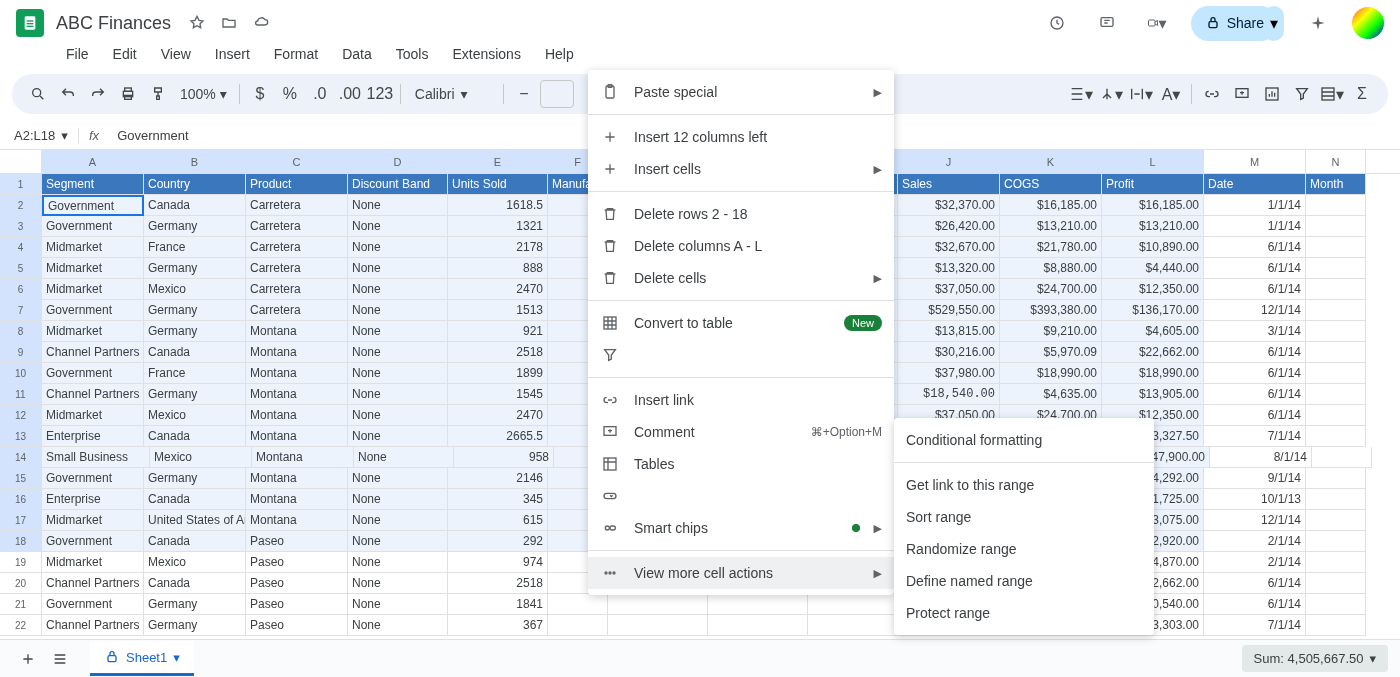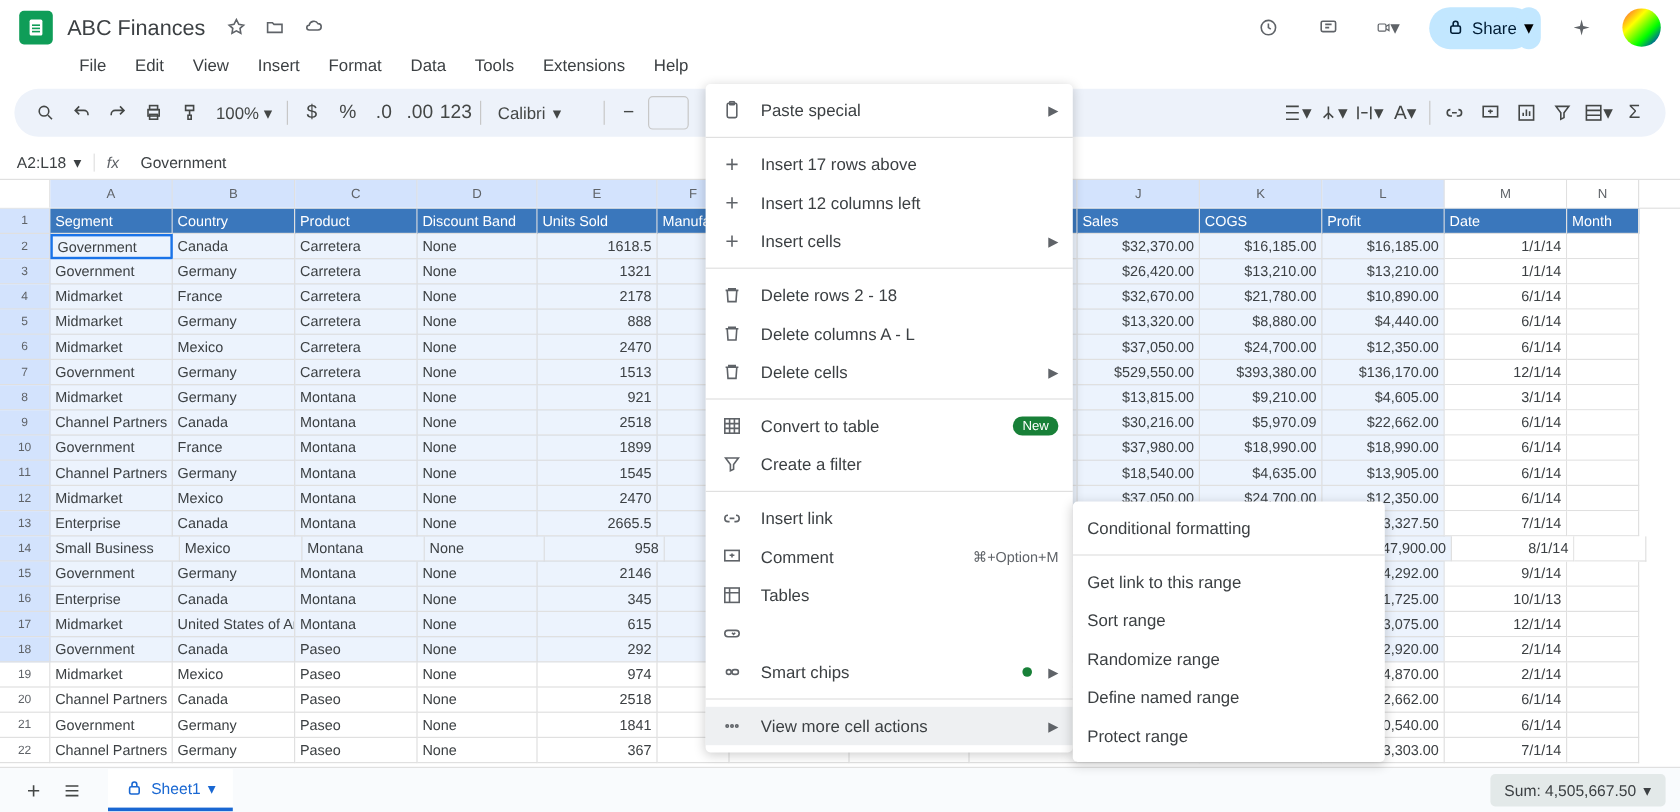--- a/index.html
+++ b/index.html
@@ -445,21 +445,21 @@
         <div class="row sel">
           <div class="cell" style="width: 102px;">Channel Partners</div>
           <div class="cell" style="width: 102px;">Germany</div>
           <div class="cell" style="width: 102px;">Montana</div>
           <div class="cell" style="width: 100px;">None</div>
           <div class="cell num" style="width: 100px;">1545</div>
           <div class="cell" style="width: 60px;"></div>
           <div class="cell" style="width: 100px;"></div>
           <div class="cell" style="width: 100px;"></div>
           <div class="cell" style="width: 90px;"></div>
-          <div class="cell num" style="width: 102px;">$18,540.00</div>
+          <div class="cell num" style="width: 102px; font-family: Liberation Mono, monospace;">$18,540.00</div>
           <div class="cell num" style="width: 102px;">$4,635.00</div>
           <div class="cell num" style="width: 102px;">$13,905.00</div>
           <div class="cell num unsel-col" style="width: 102px;">6/1/14</div>
           <div class="cell unsel-col" style="width: 60px;"></div>
         </div>
         <div class="row sel">
           <div class="cell" style="width: 102px;">Midmarket</div>
           <div class="cell" style="width: 102px;">Mexico</div>
           <div class="cell" style="width: 102px;">Montana</div>
           <div class="cell" style="width: 100px;">None</div>
@@ -649,28 +649,20 @@
       <span class="ctx-label">Paste special</span>
       <span class="ctx-arrow">▶</span>
     </div>
     <div class="ctx-sep"></div>
     <div class="ctx-item">
       <span class="ctx-icon">
         <svg viewBox="0 0 24 24" fill="none" stroke="currentColor" stroke-width="2">
           <path d="M12 5v14M5 12h14"></path>
         </svg>
       </span>
-      <span class="ctx-label">Insert 17 rows above</span>
-    </div>
-    <div class="ctx-item">
-      <span class="ctx-icon">
-        <svg viewBox="0 0 24 24" fill="none" stroke="currentColor" stroke-width="2">
-          <path d="M12 5v14M5 12h14"></path>
-        </svg>
-      </span>
       <span class="ctx-label">Insert 12 columns left</span>
     </div>
     <div class="ctx-item">
       <span class="ctx-icon">
         <svg viewBox="0 0 24 24" fill="none" stroke="currentColor" stroke-width="2">
           <path d="M12 5v14M5 12h14"></path>
         </svg>
       </span>
       <span class="ctx-label">Insert cells</span>
       <span class="ctx-arrow">▶</span>
@@ -711,21 +703,20 @@
       </span>
       <span class="ctx-label">Convert to table</span>
       <span class="ctx-badge">New</span>
     </div>
     <div class="ctx-item">
       <span class="ctx-icon">
         <svg viewBox="0 0 24 24" fill="none" stroke="currentColor" stroke-width="2">
           <path d="M4 4h16l-6 8v6l-4 2v-8z"></path>
         </svg>
       </span>
-      <span class="ctx-label">Create a filter</span>
     </div>
     <div class="ctx-sep"></div>
     <div class="ctx-item">
       <span class="ctx-icon">
         <svg viewBox="0 0 24 24" fill="none" stroke="currentColor" stroke-width="2">
           <path d="M9 12h6M7 8a4 4 0 000 8h2M17 8a4 4 0 010 8h-2"></path>
         </svg>
       </span>
       <span class="ctx-label">Insert link</span>
     </div>

